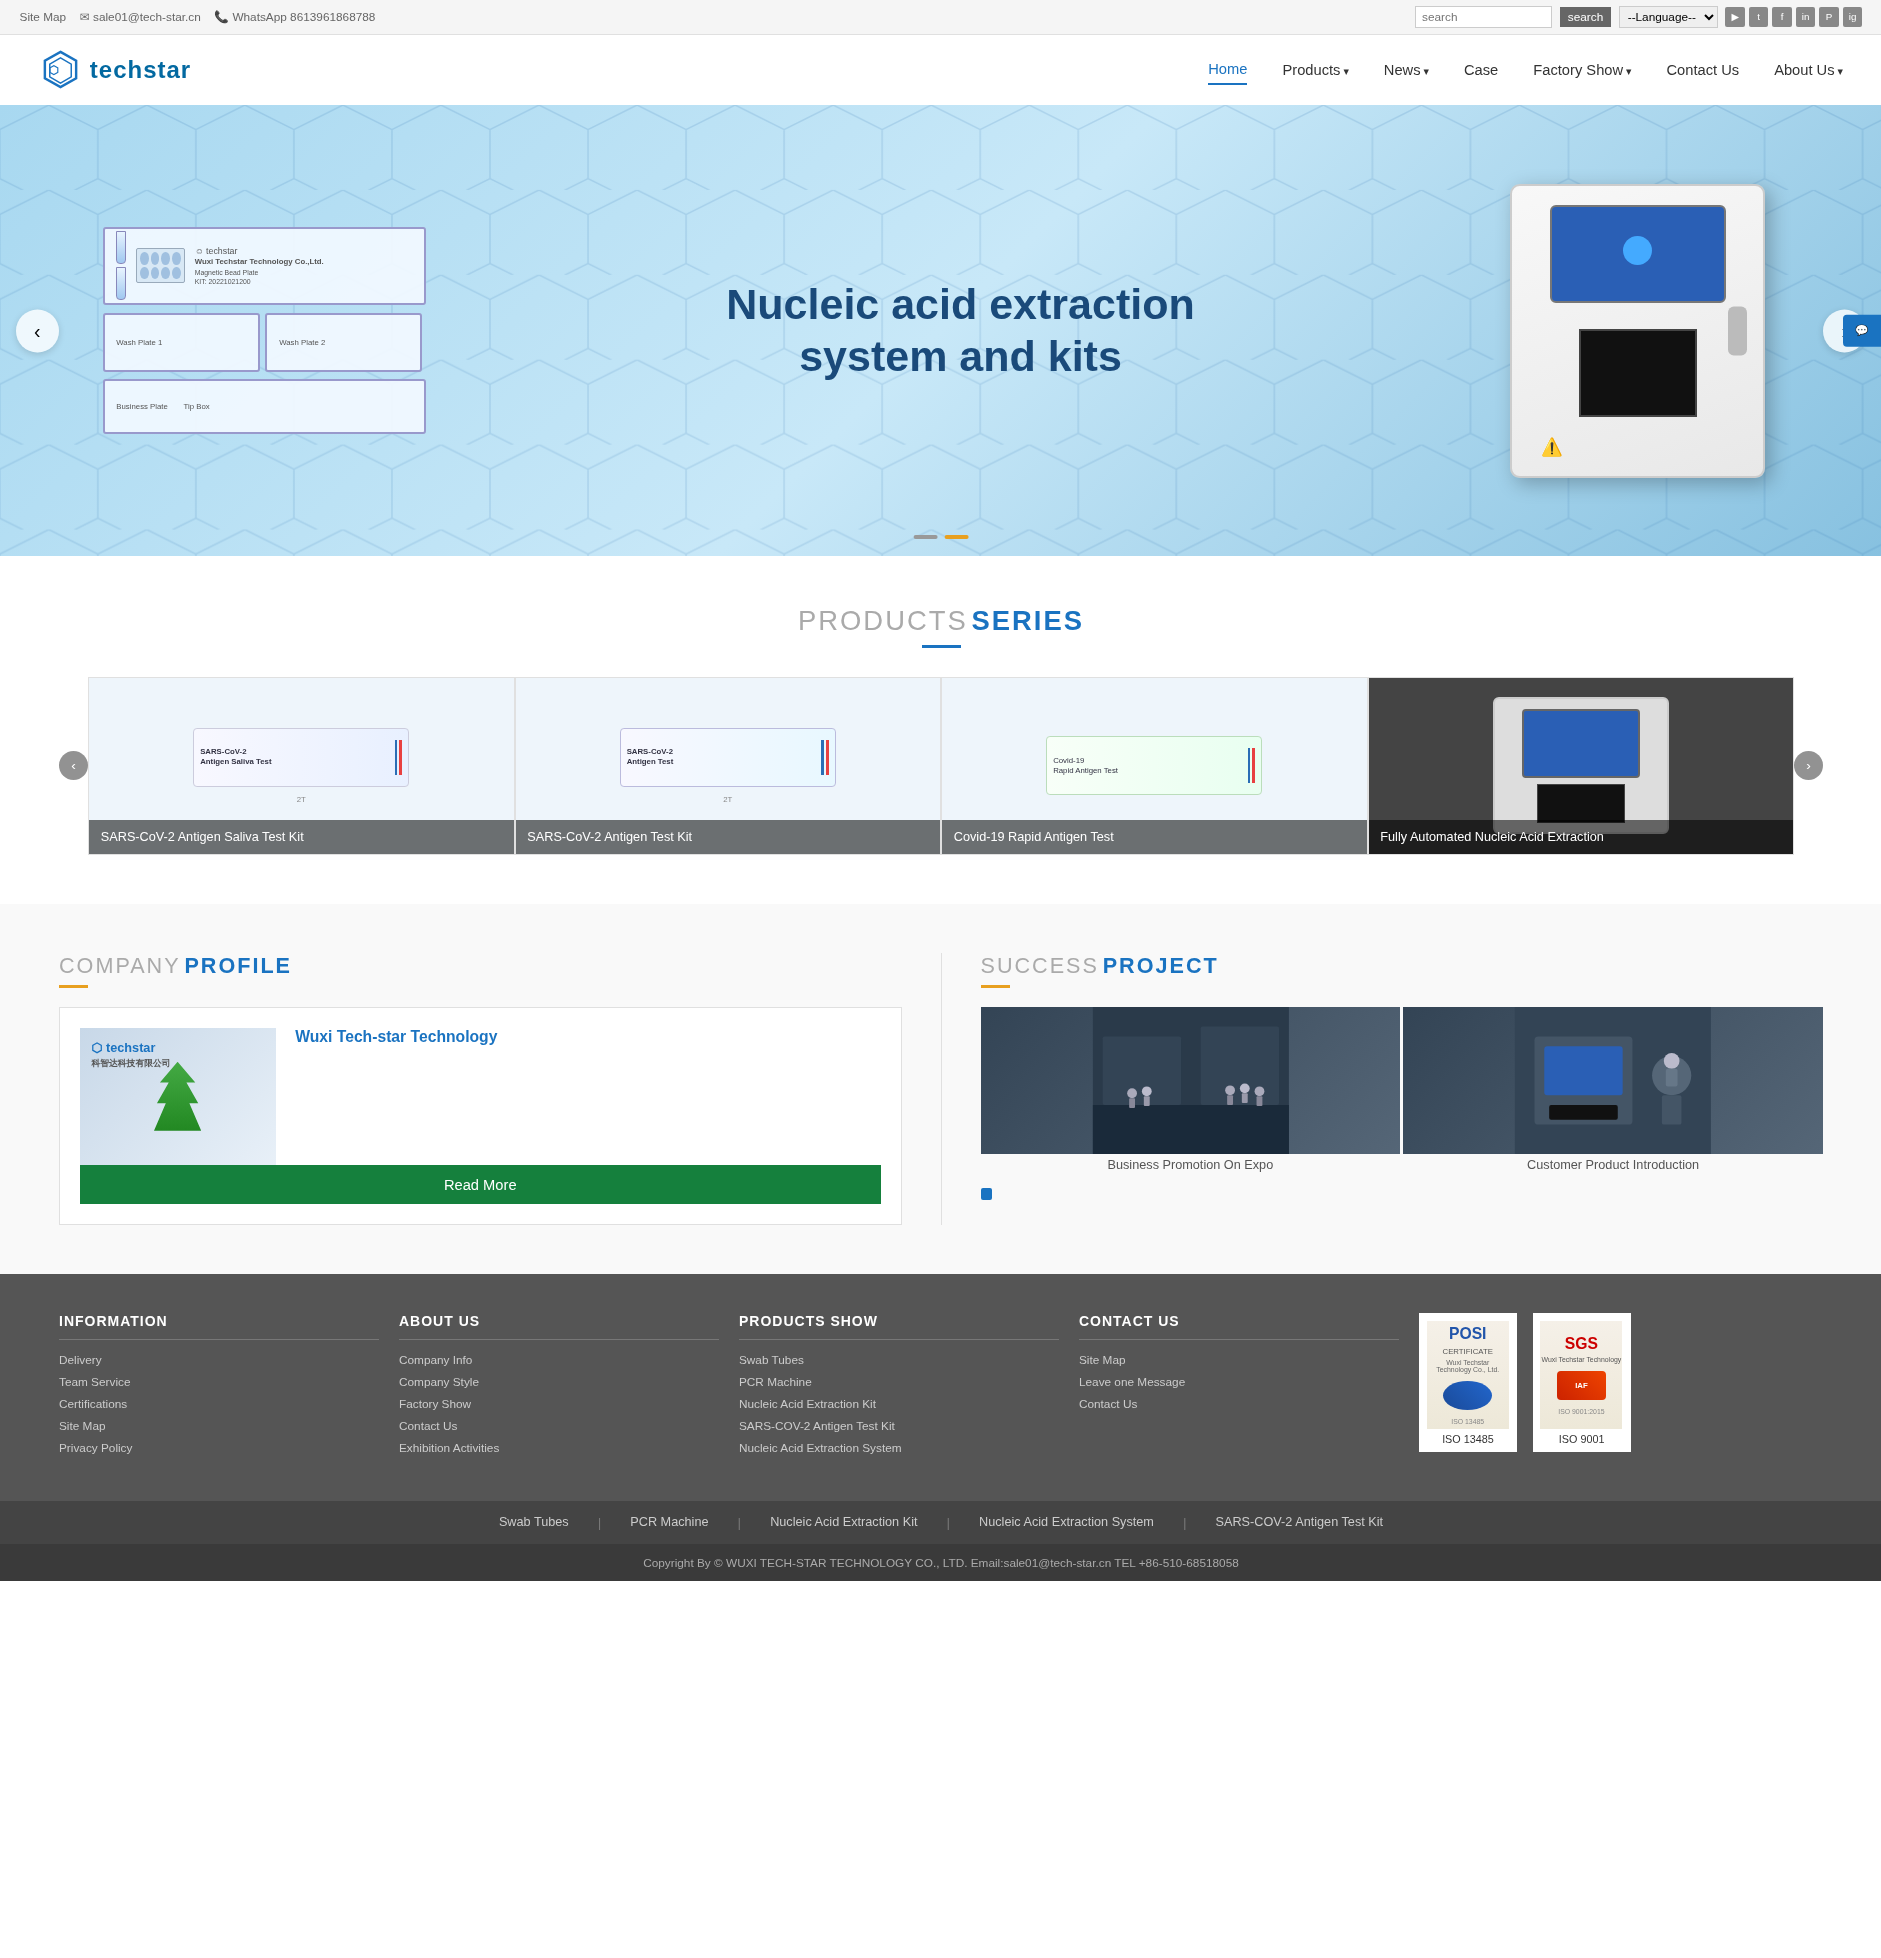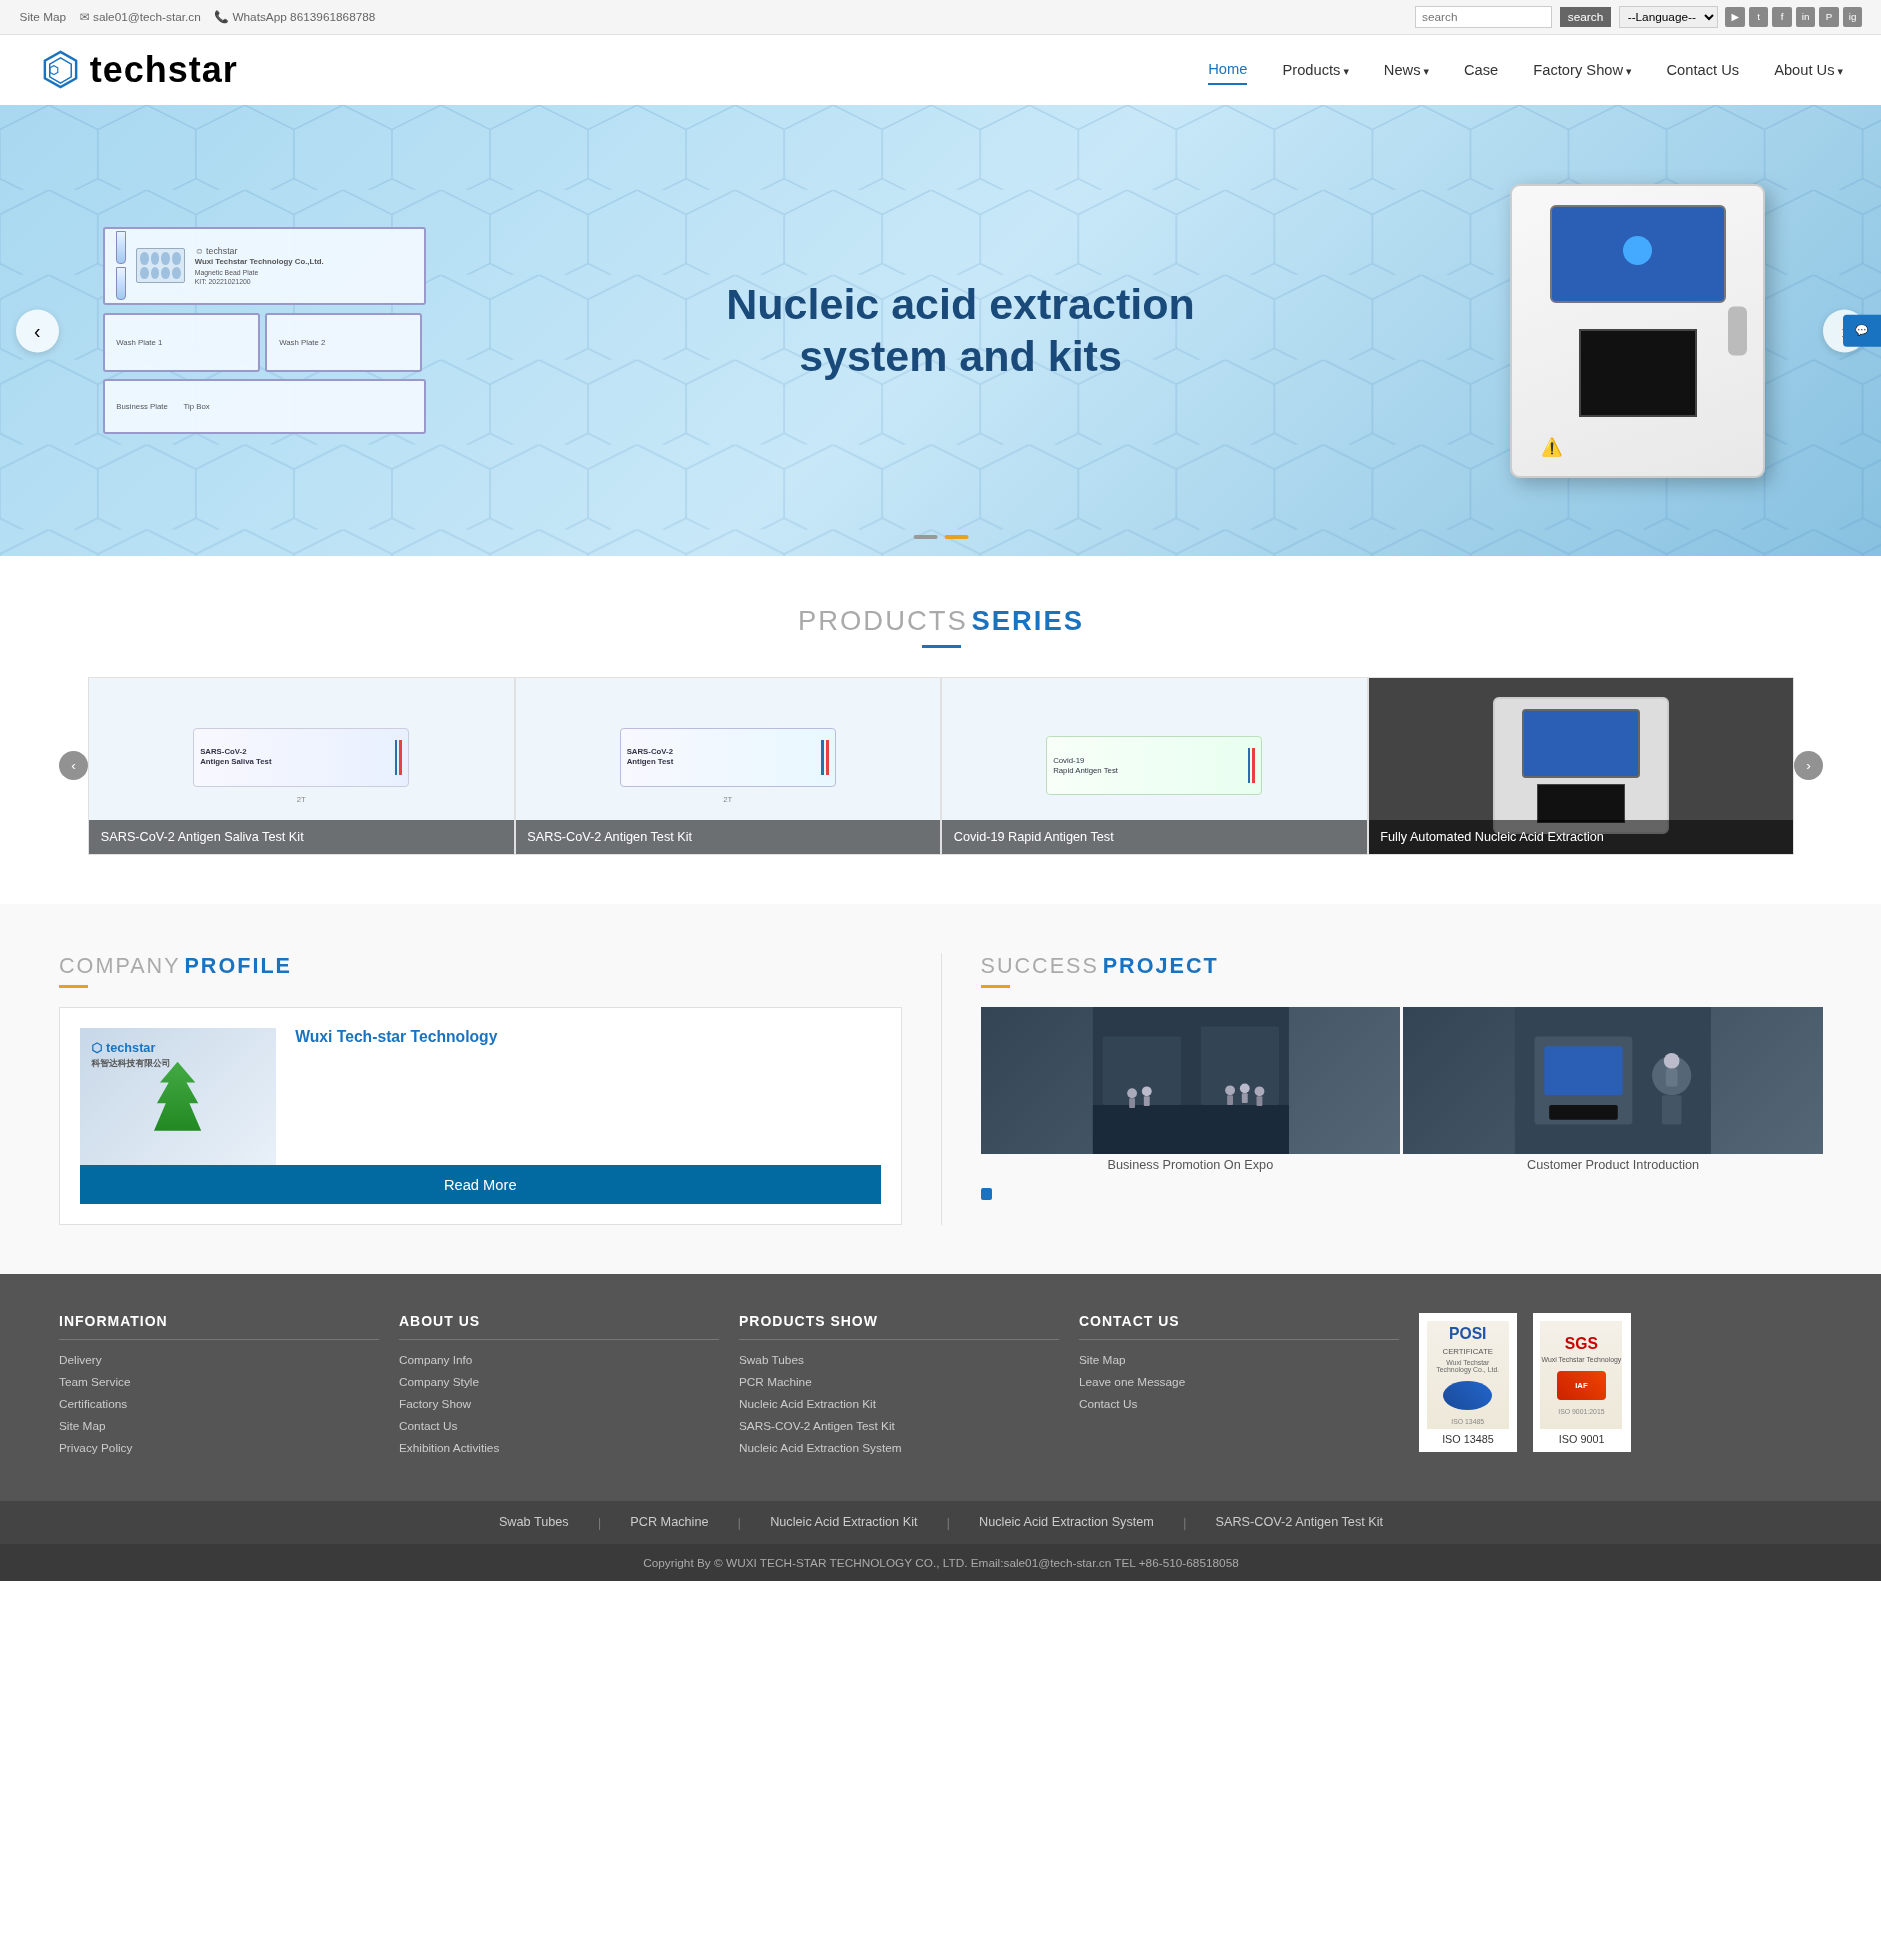--- a/index.html
+++ b/index.html
@@ -12,21 +12,21 @@
     .top-bar-right input { padding: 2.9px 5.9px; border: 1px solid #ccc; font-size: 11.8px; width: 137px; }
     .top-bar-right button { background: #666; color: #fff; border: none; padding: 2.9px 7.8px; font-size: 11.8px; cursor: pointer; }
     .top-bar-right select { padding: 2px 3.9px; font-size: 11.8px; border: 1px solid #ccc; }
     .social-icons { display: flex; gap: 3.9px; }
     .social-icon { width: 19.6px; height: 19.6px; background: #888; color: #fff; font-size: 9.8px; display: flex; align-items: center; justify-content: center; border-radius: 2px; }
 
     
     .header { padding: 13.7px 39px; display: flex; align-items: center; justify-content: space-between; background: #fff; }
     .logo { display: flex; align-items: center; gap: 7.8px; }
     .logo-icon { width: 43px; height: 43px; }
-    .logo-text { font-size: 36px; font-weight: bold; color: #000000; letter-spacing: 1px; }
+    .logo-text { font-size: 24px; font-weight: bold; color: #0369a1; letter-spacing: 1px; }
     .nav { display: flex; gap: 35px; align-items: center; }
     .nav-item { font-size: 14.7px; color: #333; text-decoration: none; cursor: pointer; padding: 5.9px 0; }
     .nav-item.active { color: #1a73c1; border-bottom: 2px solid #1a73c1; }
     .nav-item-arrow::after { content: ' ▾'; font-size: 10.8px; }
 
     
     .hero { position: relative; width: 100%; height: 451px; background: linear-gradient(135deg, #a8d8f0 0%, #c8e8f8 50%, #87c1e0 100%); overflow: hidden; display: flex; align-items: center; justify-content: center; }
     .hero-content { position: relative; z-index: 2; display: flex; align-items: center; justify-content: space-between; width: 100%; padding: 0 78px; }
     .hero-product-image { width: 372px; height: 333px; display: flex; align-items: center; justify-content: center; position: relative; }
     .hero-title { text-align: center; flex: 1; }
@@ -63,21 +63,21 @@
     .col-title .light { font-size: 21.6px; color: #aaa; font-weight: 400; text-transform: uppercase; letter-spacing: 2px; }
     .col-title .bold { font-size: 21.6px; color: #1a73c1; font-weight: 700; text-transform: uppercase; letter-spacing: 2px; }
     .col-underline { width: 29px; height: 2.9px; background: #e8a020; margin: 5.9px 0 19.6px; }
     .company-box { background: #fff; border: 1px solid #e0e0e0; padding: 19.6px; display: flex; flex-direction: column; gap: 0; }
     .company-inner { display: flex; gap: 19.6px; margin-bottom: 0; }
     .company-img { width: 196px; height: 137px; background: #dde8f0; flex-shrink: 0; display: flex; align-items: center; justify-content: center; overflow: hidden; }
     .company-img-placeholder { width: 100%; height: 100%; background: linear-gradient(135deg, #c8d8e8 0%, #e8f0f8 100%); display: flex; flex-direction: column; align-items: center; justify-content: center; padding: 9.8px; position: relative; }
     .company-img-logo { font-size: 12.7px; color: #1a73c1; font-weight: bold; position: absolute; top: 11.8px; left: 11.8px; }
     .company-plant { width: 59px; height: 69px; background: linear-gradient(to top, #228822, #44aa44); clip-path: polygon(50% 0%, 20% 30%, 35% 30%, 15% 60%, 30% 60%, 10% 100%, 90% 100%, 70% 60%, 85% 60%, 65% 30%, 80% 30%); }
     .company-text-link { color: #1a73c1; font-size: 15.7px; font-weight: bold; margin-bottom: 7.8px; cursor: pointer; }
-    .read-more-btn { background: #0369a1; color: #fff; border: none; padding: 11.8px 23.5px; font-size: 14.7px; cursor: pointer; width: 100%; margin-top: 0; }
+    .read-more-btn { background: #15803d; color: #fff; border: none; padding: 11.8px 23.5px; font-size: 14.7px; cursor: pointer; width: 100%; margin-top: 0; }
     .success-images { display: flex; gap: 3px; margin-bottom: 15.7px; }
     .success-img { flex: 1; height: 147px; background: #dde; display: flex; align-items: center; justify-content: center; overflow: hidden; position: relative; }
     .success-img-placeholder { width: 100%; height: 100%; background: linear-gradient(135deg, #334455 0%, #556677 100%); display: flex; align-items: center; justify-content: center; }
     .success-img-expo { background: linear-gradient(135deg, #223355 0%, #445566 100%); }
     .success-img-product { background: linear-gradient(135deg, #334466 0%, #556688 100%); }
     .success-caption { font-size: 12.7px; color: #555; text-align: center; margin-top: 3.9px; }
     .success-dots { display: flex; gap: 5.9px; margin-top: 9.8px; }
     .success-dot { width: 11.8px; height: 11.8px; background: #1a73c1; border-radius: 2px; }
 
     

